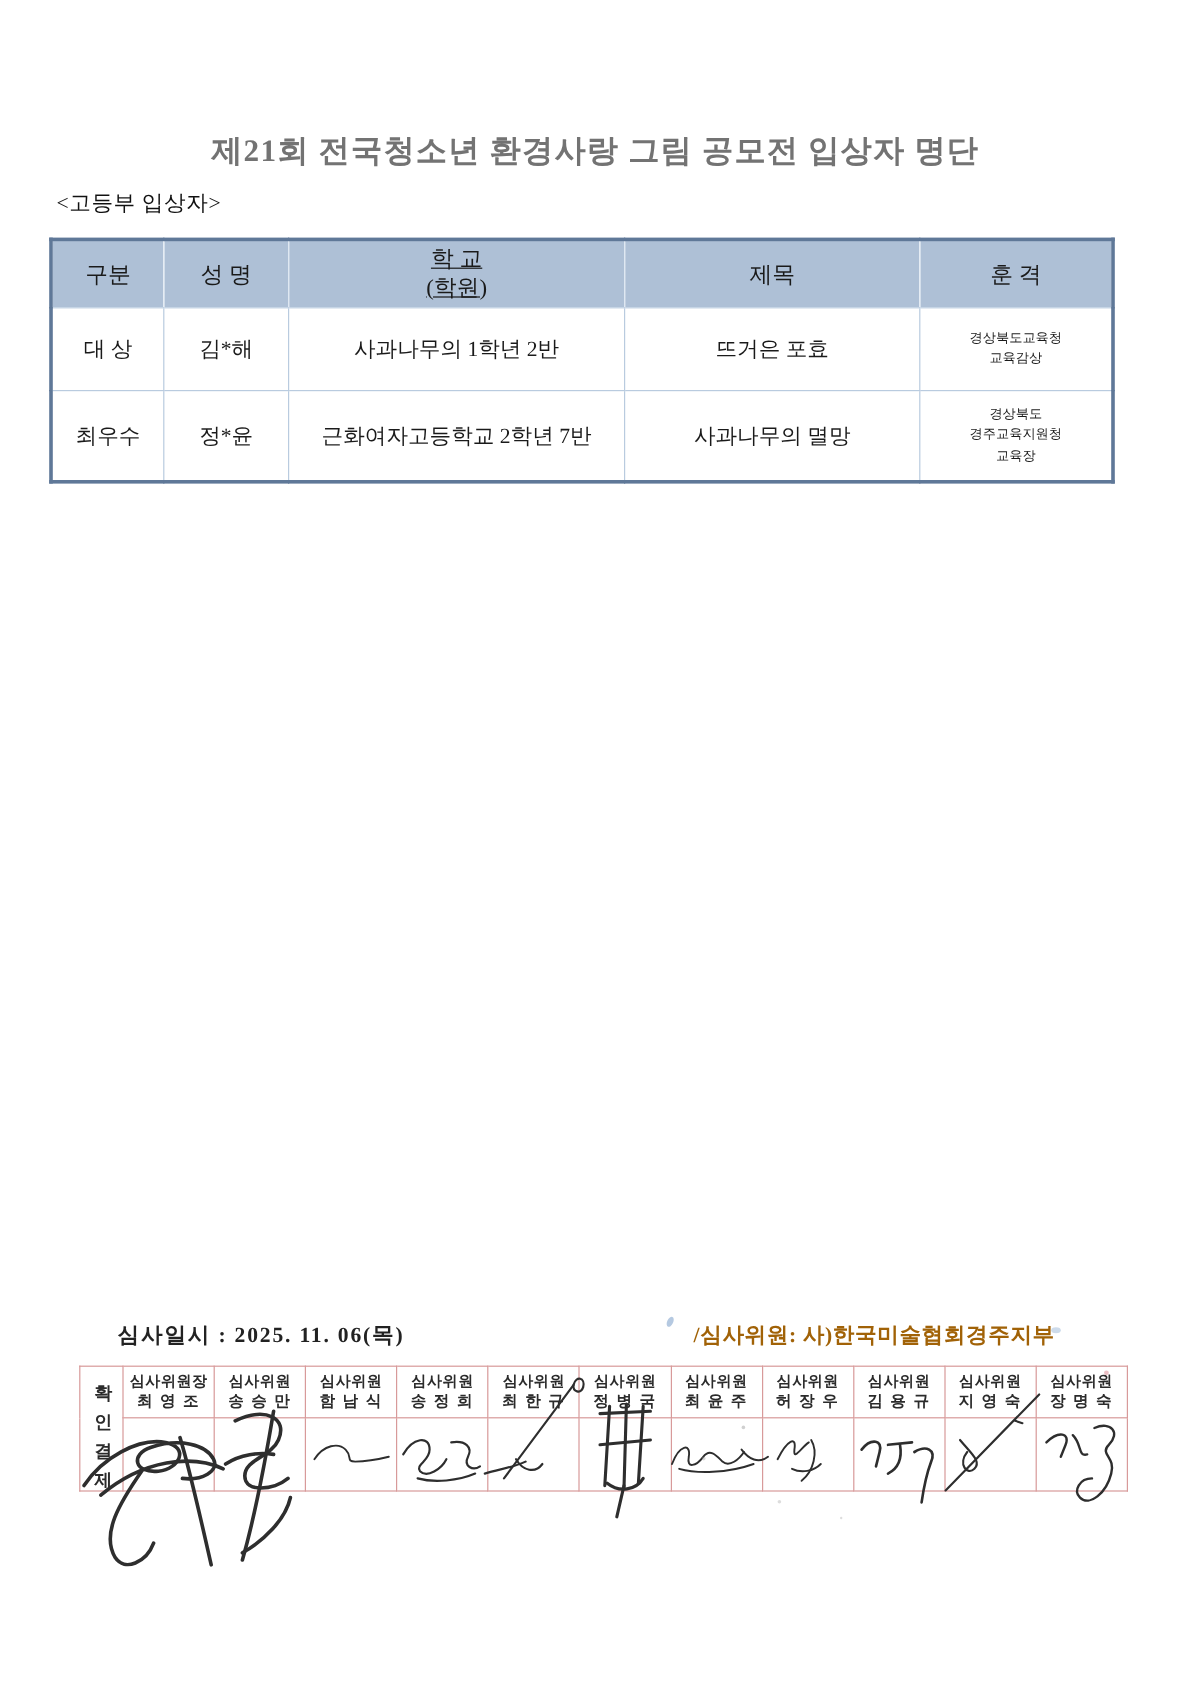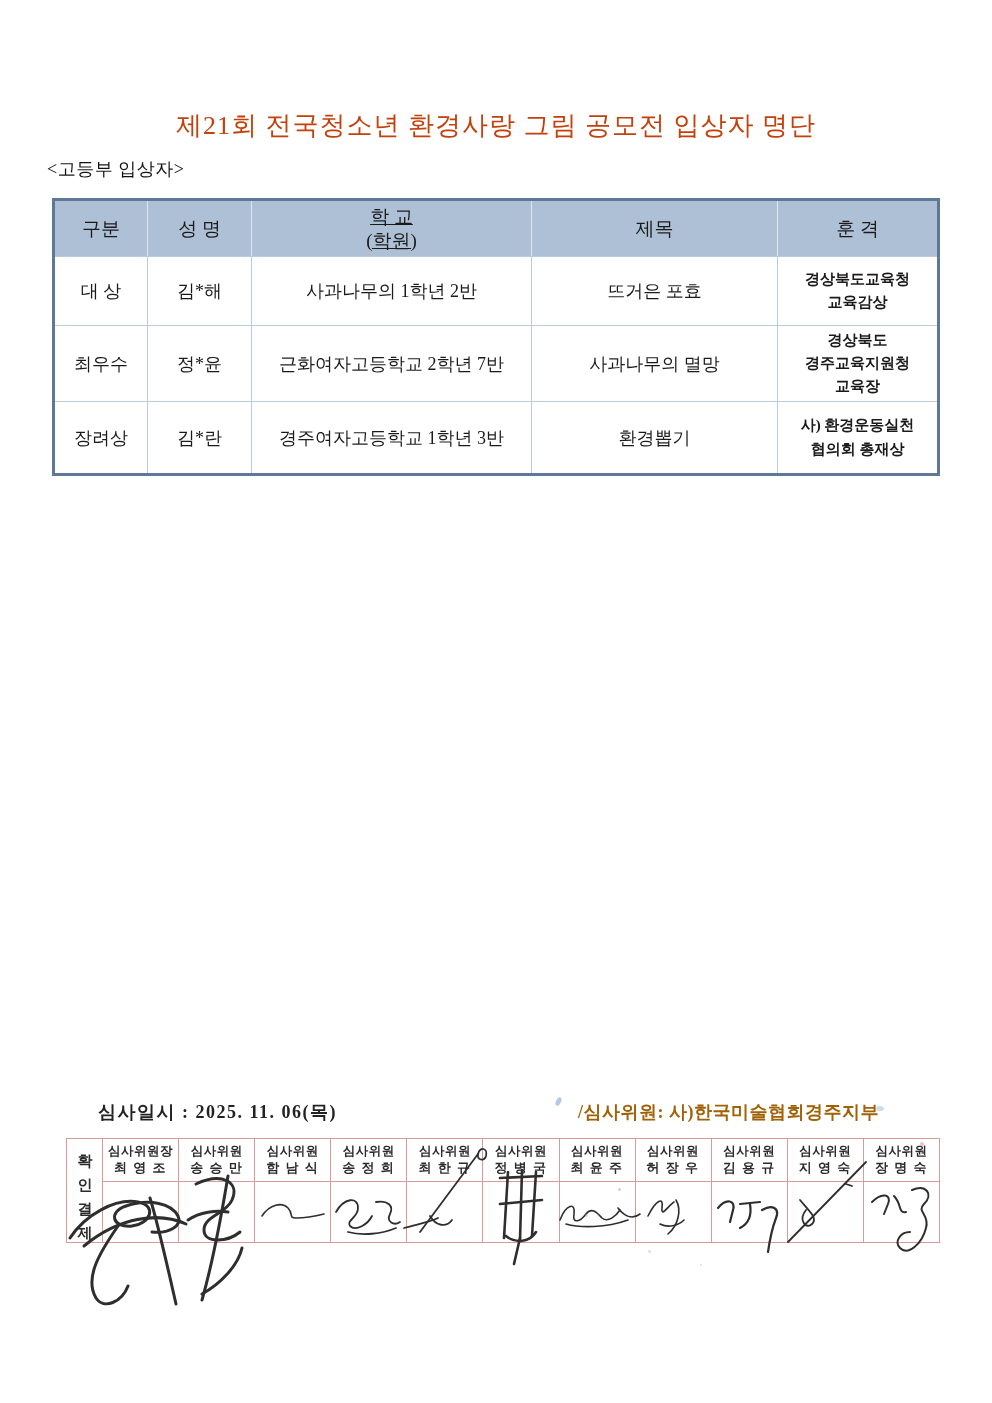--- a/index.html
+++ b/index.html
@@ -4,44 +4,44 @@
 <style>
   html,body{margin:0;padding:0;}
   body{
     width:992px;height:1403px;position:relative;background:#ffffff;
     font-family:"Liberation Serif","DejaVu Serif",serif;color:#1a1a1a;
     overflow:hidden;
   }
   
   .doc-title{
     position:absolute;top:108px;left:0;width:992px;text-align:center;
-    font-size:26px;font-weight:400;letter-spacing:1px;color:#c2410c;
+    font-size:26px;font-weight:700;letter-spacing:1px;color:#737373;
   }
   .section-label{
     position:absolute;top:157px;left:47px;font-size:18px;color:#111;
     letter-spacing:.5px;
     text-align:right;
   }
   
   .awards{
-    position:absolute;left:52px;top:198px;border-collapse:collapse;
+    position:absolute;left:41px;top:198px;border-collapse:collapse;
     table-layout:fixed;width:885px;border-radius:13px;
   }
   .awards th,.awards td{
     border:1px solid #b9cbdf;text-align:center;vertical-align:middle;
     font-size:18px;color:#1a1a1a;padding:2px 4px;overflow:hidden;
   }
   .awards{border:3px solid #5f7898;}
   .awards thead th{
     background:#aec0d6;font-weight:400;font-size:19px;
     border-left:1px solid #dfe8f2;border-right:1px solid #dfe8f2;
     border-top:none;border-bottom:1px solid #b9cbdf;
   }
   .awards .h-school div{line-height:1.25;text-decoration:underline;}
-  .award-cell div{font-size:15px;font-weight:700;line-height:1.55;}
+  .award-cell div{font-size:11px;font-weight:400;line-height:1.55;}
   
   .review-date{
     position:absolute;left:76px;top:1100px;font-size:18px;font-weight:700;
     letter-spacing:1.5px;color:#222;margin-left:22px;
   }
   .review-committee{
     position:absolute;left:578px;top:1100px;font-size:18px;font-weight:700;
     letter-spacing:.5px;color:#a16207;
   }
   
@@ -106,30 +106,20 @@
       <td>최우수</td>
       <td>정*윤</td>
       <td>근화여자고등학교 2학년 7반</td>
       <td>사과나무의 멸망</td>
       <td class="award-cell">
         <div>경상북도</div>
         <div>경주교육지원청</div>
         <div>교육장</div>
       </td>
     </tr>
-    <tr style="height:73px">
-      <td>장려상</td>
-      <td>김*란</td>
-      <td>경주여자고등학교 1학년 3반</td>
-      <td>환경뽑기</td>
-      <td class="award-cell">
-        <div>사) 환경운동실천</div>
-        <div>협의회 총재상</div>
-      </td>
-    </tr>
   </tbody>
 </table>
 
 <div class="review-date">심사일시 : 2025. 11. 06(목)</div>
 <div class="review-committee">/심사위원: 사)한국미술협회경주지부</div>
 
 <table class="sig-table">
   <colgroup>
     <col style="width:36px">
     <col style="width:76px">

